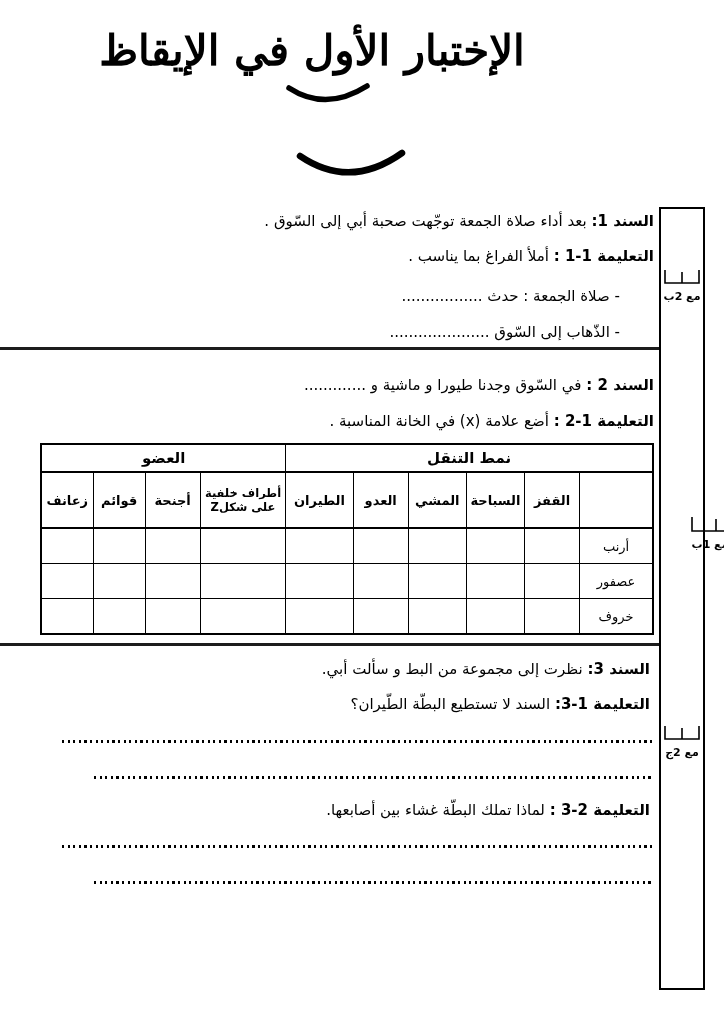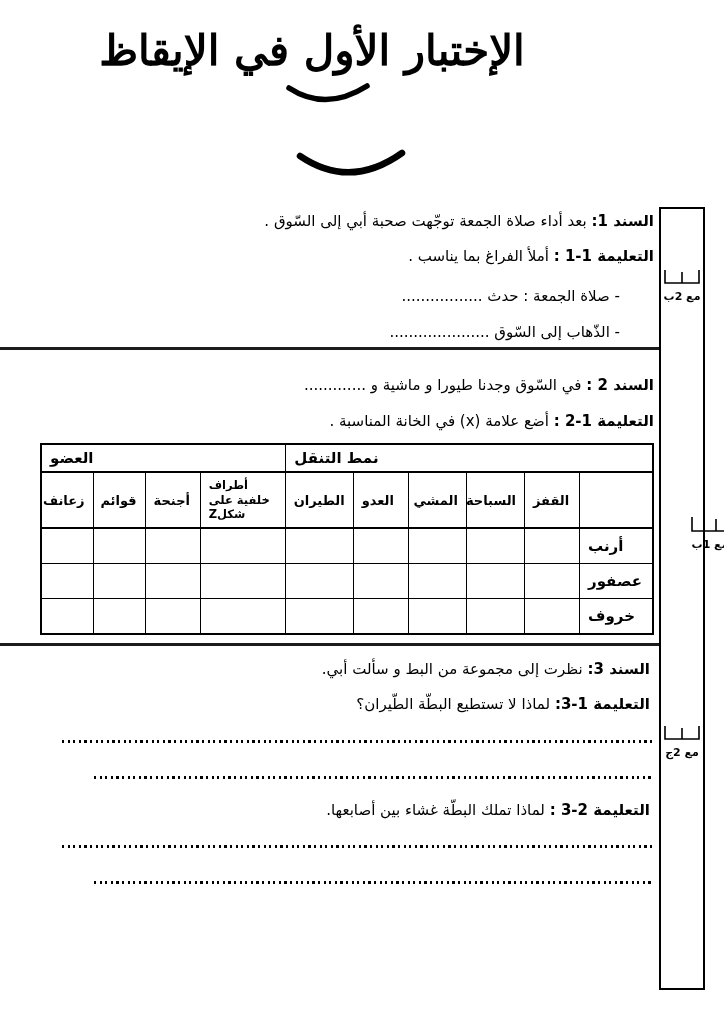--- a/index.html
+++ b/index.html
@@ -30,28 +30,28 @@
   .dotline{
     height:3px;
     background:repeating-linear-gradient(to right,#000 0 2.2px,transparent 2.2px 5.6px);
   }
   
   table.grid{
     border-collapse:collapse; table-layout:fixed; width:614px;
     direction:rtl; font-size:13px;
   }
   table.grid th, table.grid td{
-    border:1.5px solid #000; padding:1px 8px; text-align:left; vertical-align:middle;
+    border:1.5px solid #000; padding:1px 2px; text-align:center; vertical-align:middle;
     overflow:hidden;
   }
   table.grid{border:2.5px solid #000;}
   tr.group-row th{height:24px; font-weight:bold; font-size:15px; border-bottom:2.5px solid #000;}
   tr.colhead-row td{height:52px; font-weight:bold; border-bottom:2px solid #000;margin-top:28px;}
   td.small-head{font-size:11.5px; line-height:1.25;}
-  td.row-name{font-weight:bold; font-size:15px; text-align:right; padding-right:4px;}
+  td.row-name{font-weight:normal; font-size:13px; text-align:right; padding-right:4px;}
   tr.data-row td{height:32px;}
   
   .sidebar{
     left:659px; top:207px; width:42px; height:779px;
     border:2.5px solid #000; background:#fff;
   }
   .mark{position:absolute; left:0; width:100%; text-align:center;}
   .mark-label{
     display:block; direction:rtl; font-size:11px; font-weight:bold; margin-top:1px;
     white-space:nowrap;
@@ -164,21 +164,21 @@
   </div>
 
   <div class="abs divider" style="top:643px;"></div>
 
   <div class="abs tline" style="top:660px; right:74px;">
     <span class="lbl">السند 3:</span>
     <span>نظرت إلى مجموعة من البط و سألت أبي.</span>
   </div>
   <div class="abs tline" style="top:695px; right:74px;">
     <span class="lbl">التعليمة 1-3:</span>
-    <span>لماذا لا تستطيع البطّة الطّيران؟</span>
+    <span>السند لا تستطيع البطّة الطّيران؟</span>
   </div>
   <div class="abs dotline" style="top:740px; left:62px; width:590px;"></div>
   <div class="abs dotline" style="top:776px; left:94px; width:558px;"></div>
   <div class="abs tline" style="top:801px; right:74px;">
     <span class="lbl">التعليمة 2-3 :</span>
     <span>لماذا تملك البطّة غشاء بين أصابعها.</span>
   </div>
   <div class="abs dotline" style="top:845px; left:62px; width:590px;"></div>
   <div class="abs dotline" style="top:881px; left:94px; width:558px;"></div>
 

